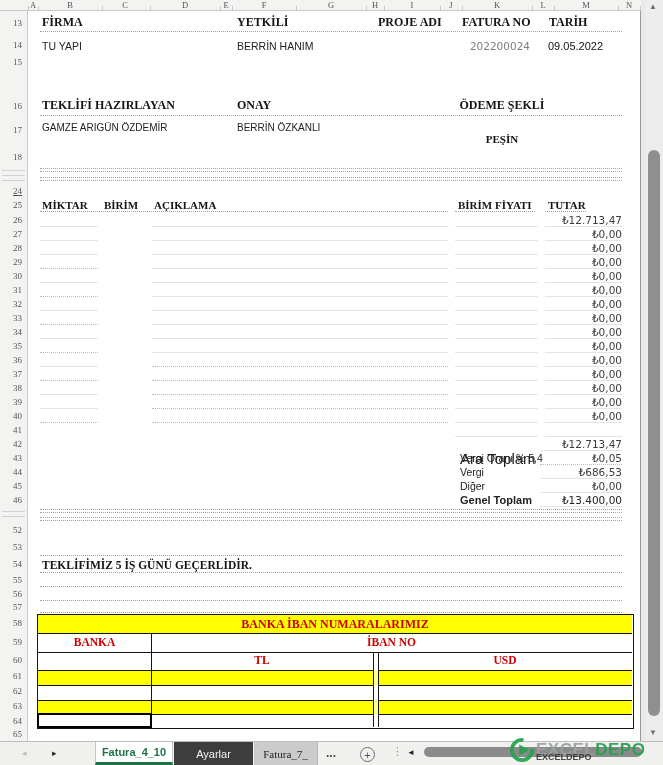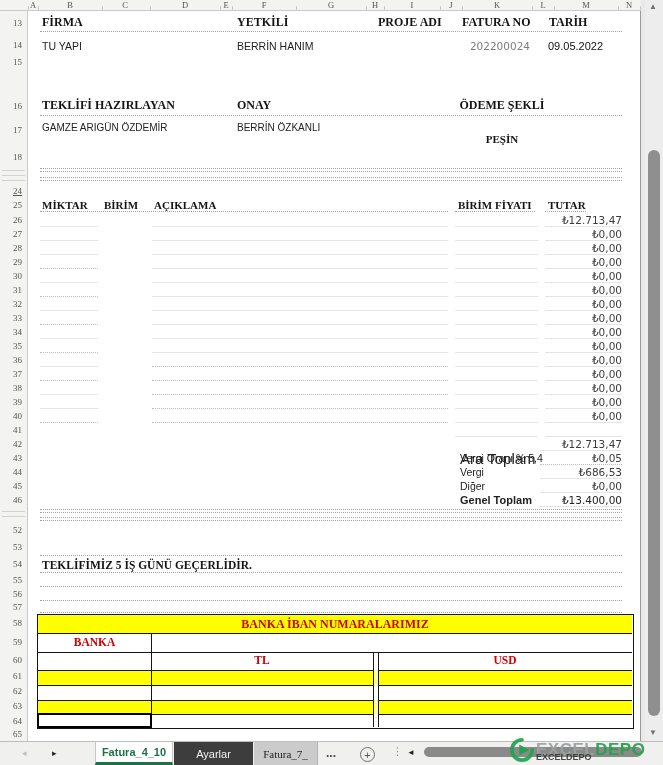--- a/index.html
+++ b/index.html
@@ -311,20 +311,21 @@
     <div class="hline" style="left:0;top:85px;width:335px"></div>
     <div class="hline" style="left:340px;top:85px;width:254px"></div>
     <div class="hline" style="left:0;top:99px;width:335px"></div>
     <div class="hline" style="left:340px;top:99px;width:254px"></div>
 
     <div class="vline" style="left:113px;top:18px;height:94px"></div>
     <div class="vline" style="left:335px;top:37px;height:75px"></div>
     <div class="vline" style="left:340px;top:37px;height:75px"></div>
 
     <div class="cellTxt" style="left:0;top:21px;width:113px">BANKA</div>
+    <div class="cellTxt" style="left:113px;top:21px;width:481px">İBAN NO</div>
     <div class="cellTxt" style="left:340px;top:39px;width:254px">USD</div>
     <div class="cellTxt" style="left:113px;top:39px;width:222px">TL</div>
 
     <div class="sel" style="left:-1px;top:98px;width:115px;height:15px"></div>
   </div>
 
   <div class="abs vsb">
     <div class="sbarrow" style="top:2px">▲</div>
     <div class="thumb" style="top:150px;height:566px"></div>
     <div class="sbarrow" style="top:728px">▼</div>

